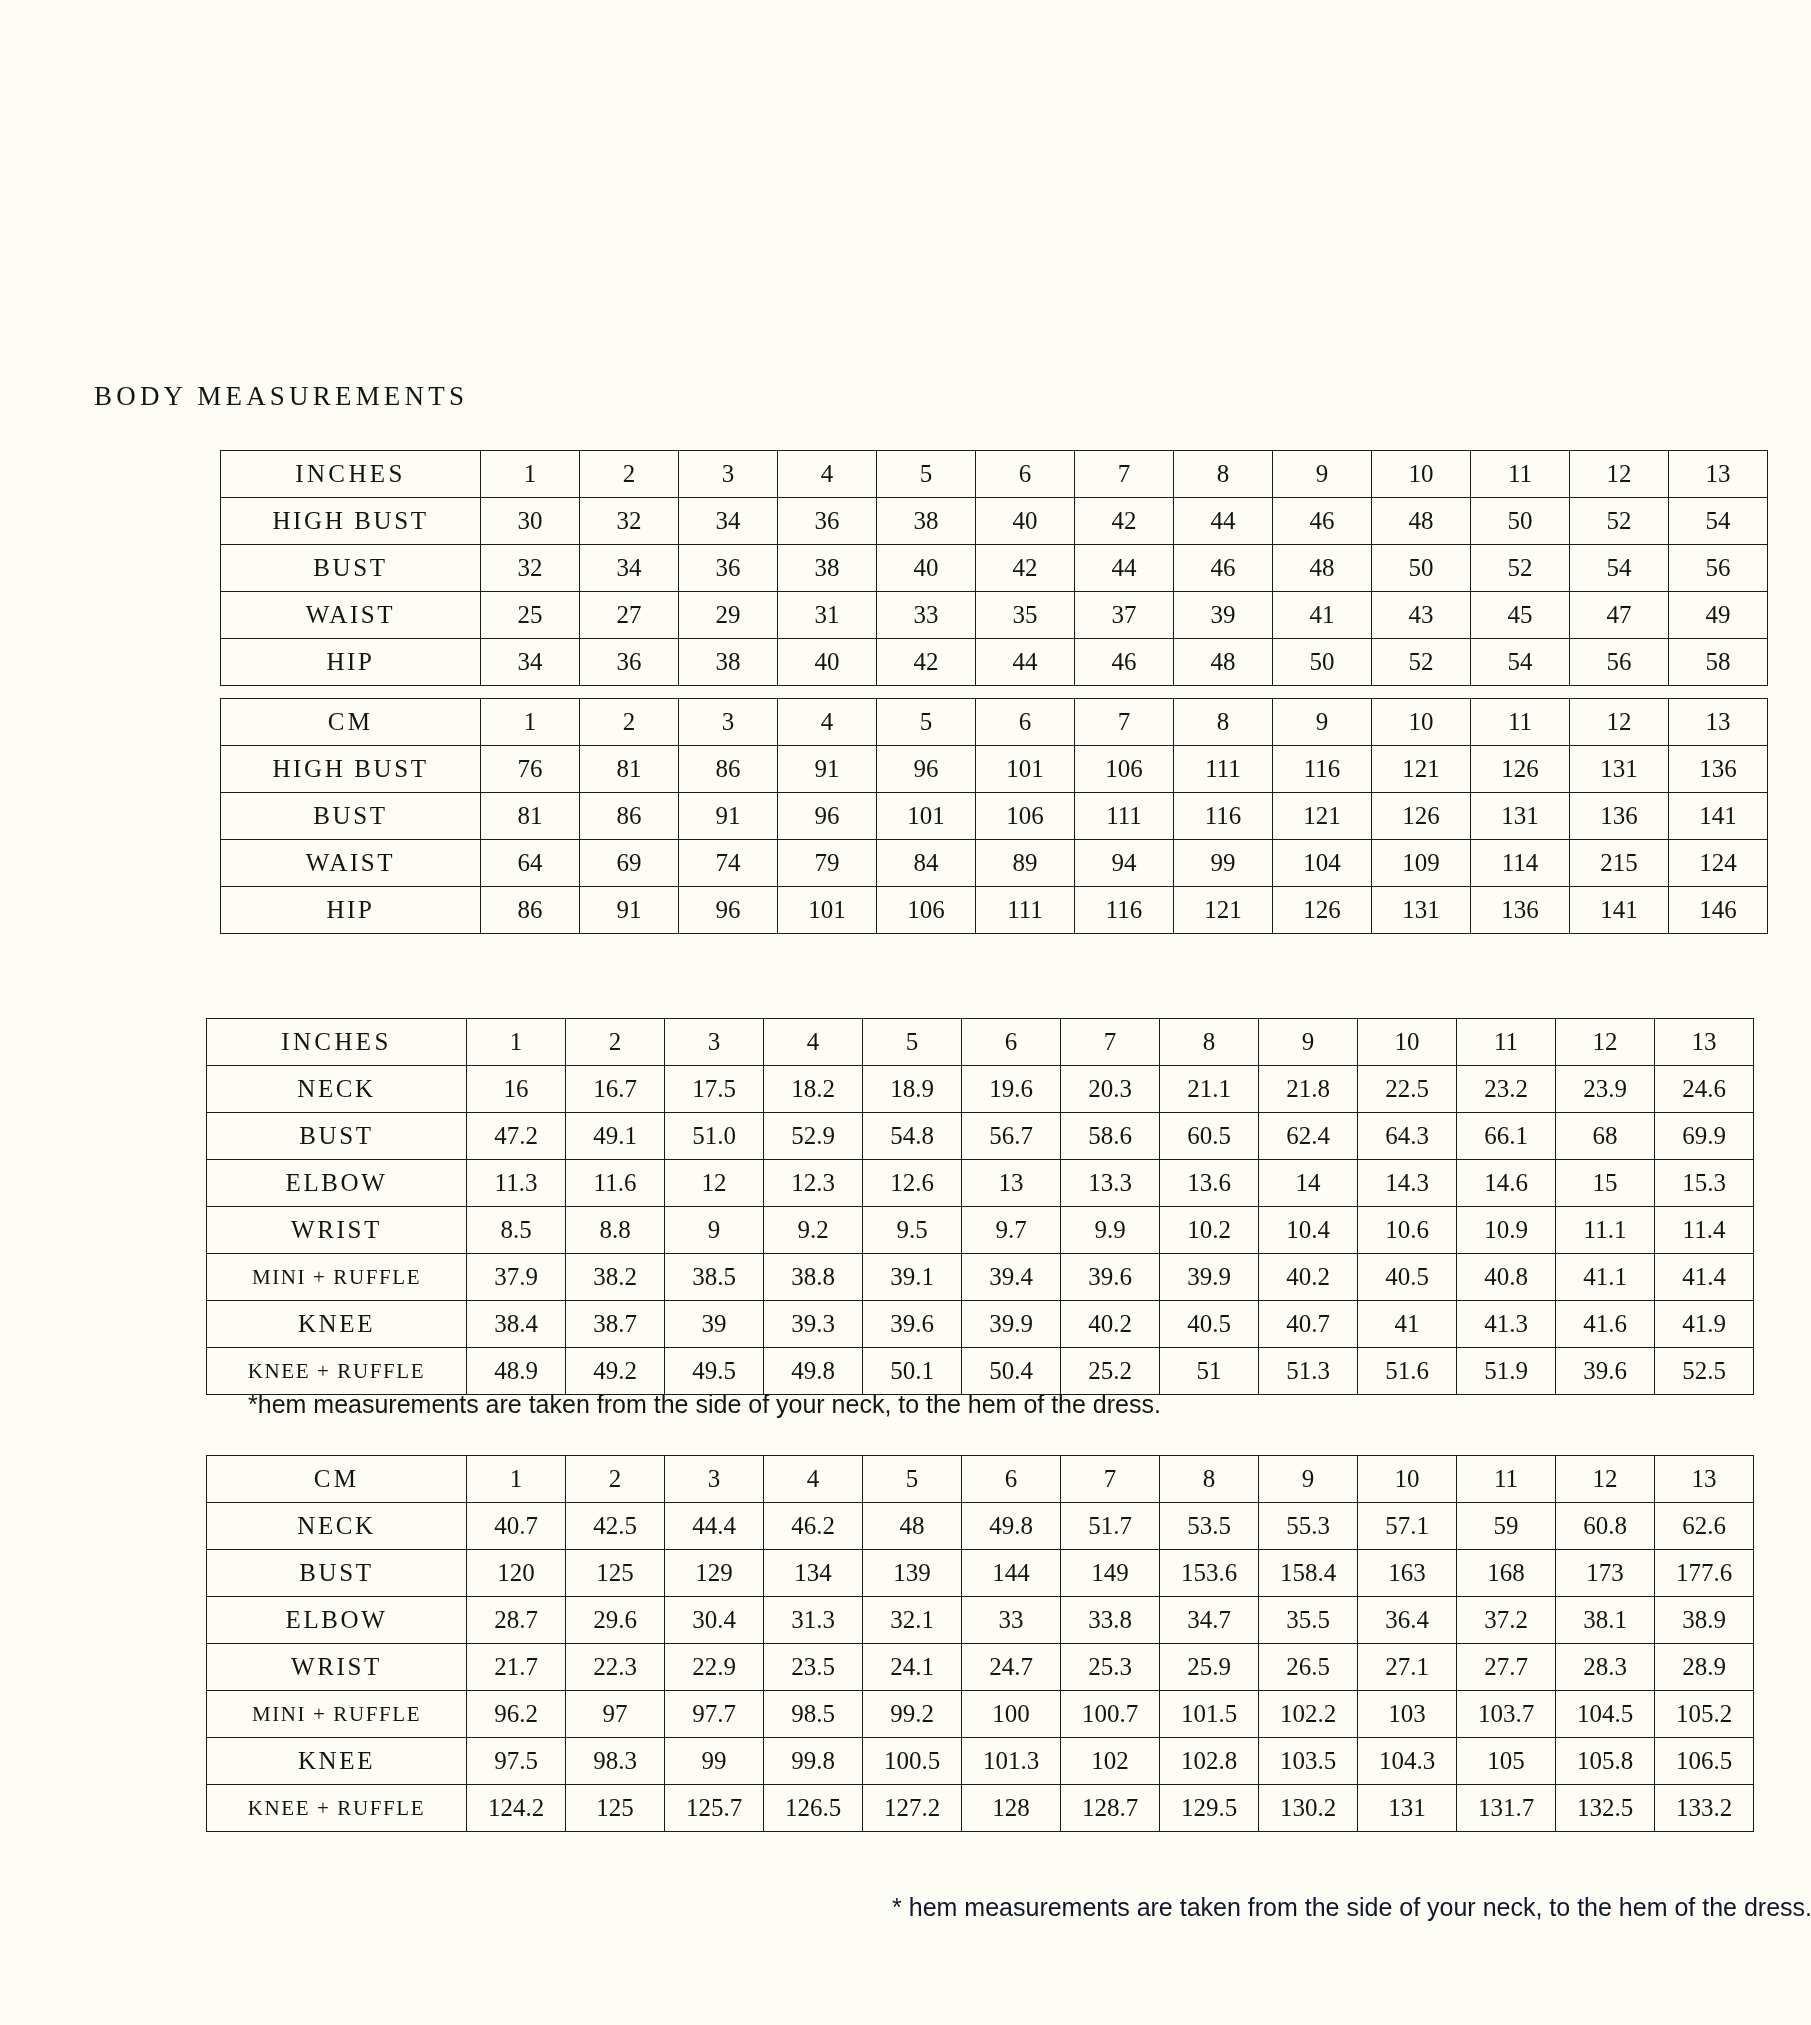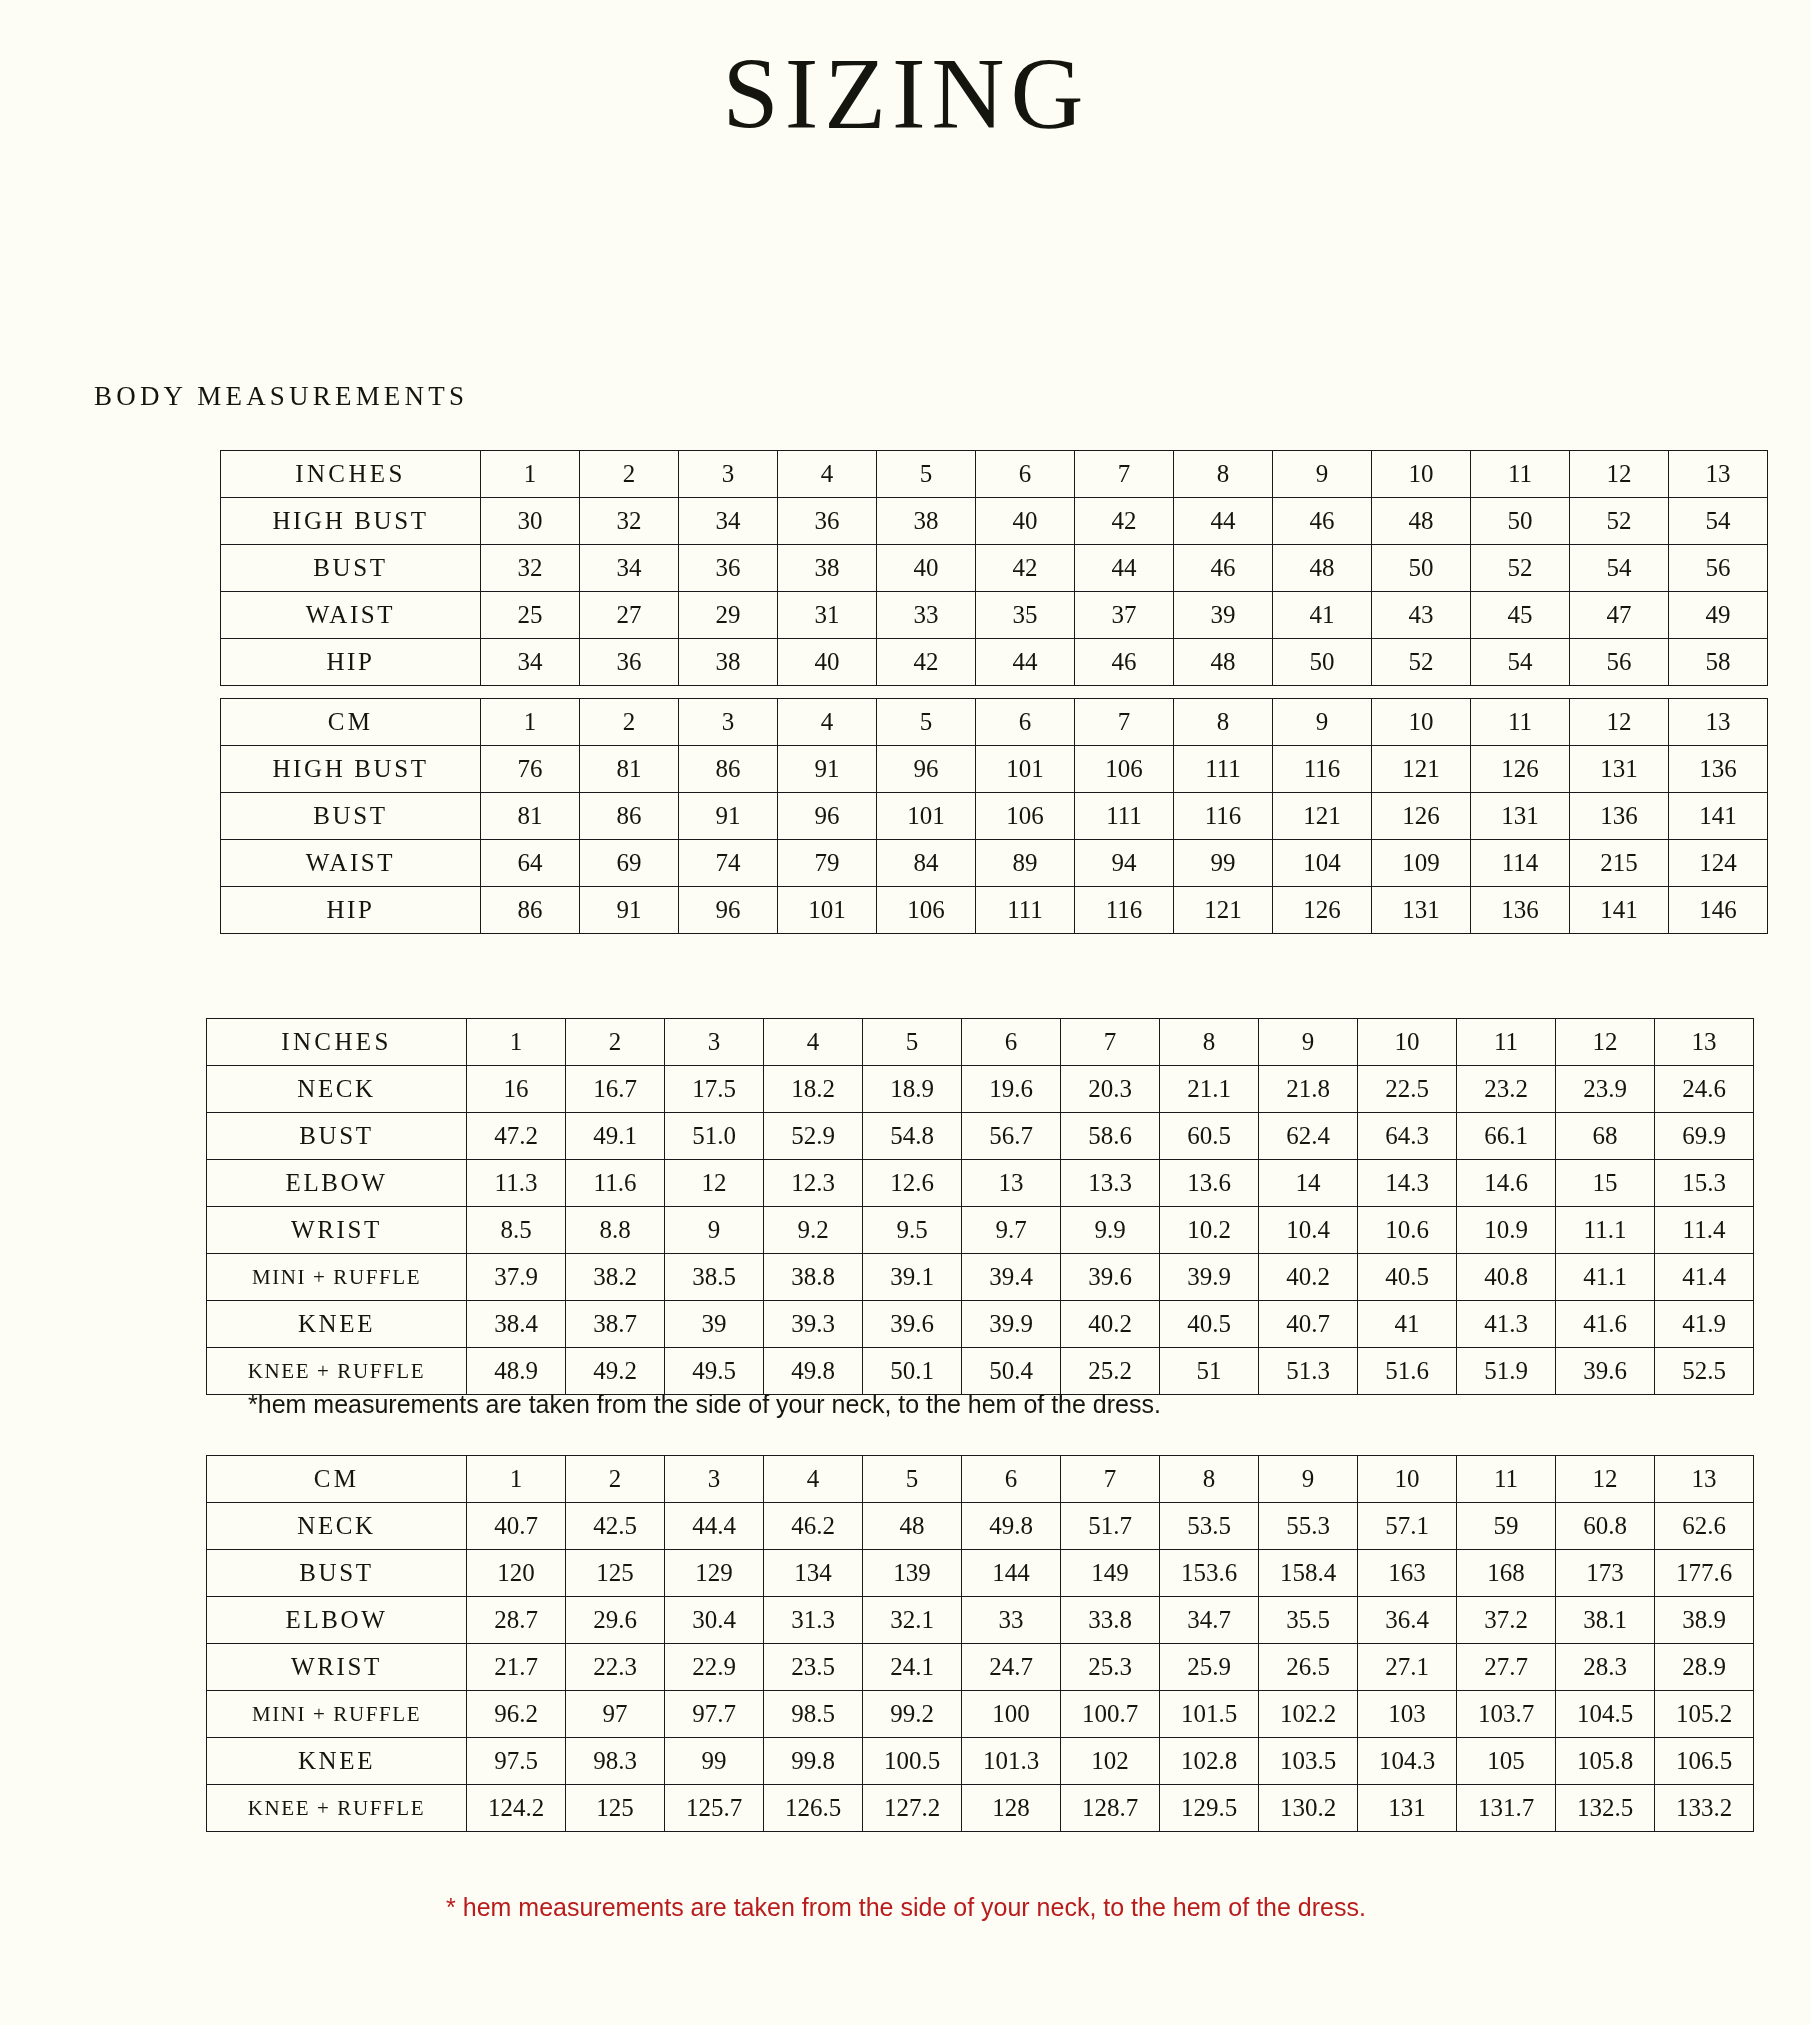--- a/index.html
+++ b/index.html
@@ -75,38 +75,37 @@
   }
   .note {
     font-family: "Liberation Sans", sans-serif;
     font-size: 25px;
     color: #15150f;
     margin-top: 10px;
   }
   .note-centered {
     font-family: "Liberation Sans", sans-serif;
     font-size: 25px;
-    color: #b91c1c;
-    text-align: center;
+    color: #0f172a;
+    text-align: right;
   }
   .heading-body { left: 94px; top: 381px; }
   .tbl-body-in { left: 220px; top: 450px; }
   .tbl-body-cm { left: 220px; top: 698px; }
   .heading-final { left: 94px; top: 950px; }
   .tbl-final-in { left: 206px; top: 1018px; }
   .note-final-in { left: 248px; top: 1380px; }
   .tbl-final-cm { left: 206px; top: 1455px; }
   .note-final-cm { left: 0px; top: 1893px; width: 1812px; }
 </style>
 </head>
 <body>
 
 <div class="page">
 
-  <h1 class="title">SIZING</h1>
 
   <div class="section heading-body">
     <div class="section-heading">BODY MEASUREMENTS</div>
   </div>
 
   <div class="section tbl-body-in">
     <table class="grid">
       <tbody id="tbl-body-in">
           <tr>
             <td class="rowhead unit">INCHES</td>

